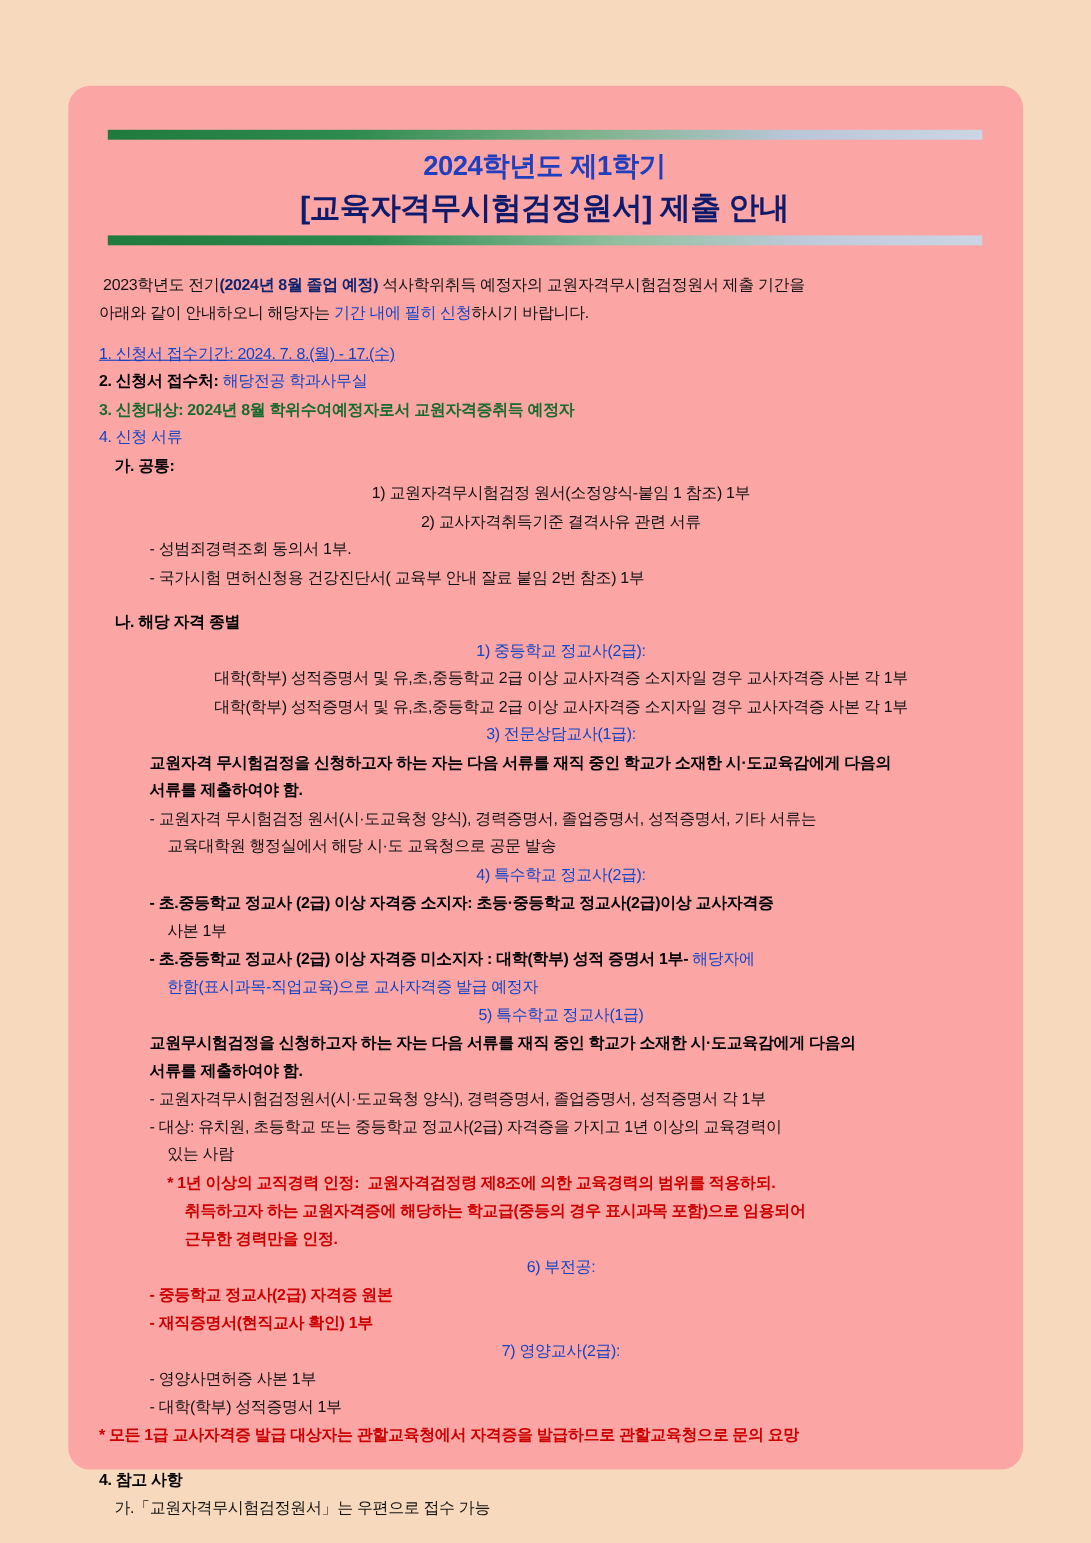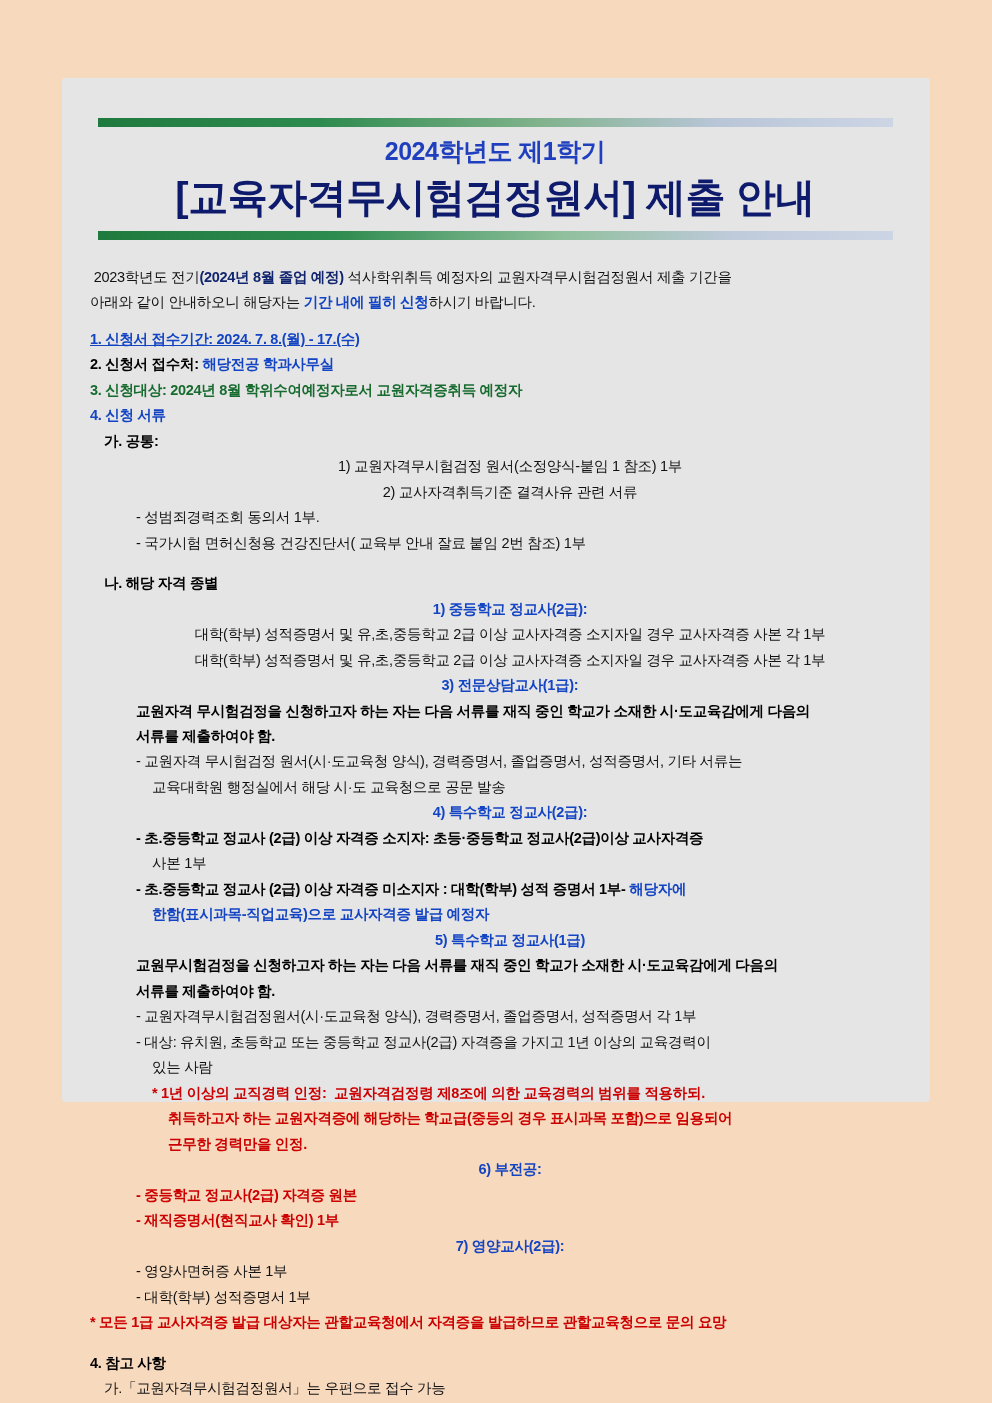--- a/index.html
+++ b/index.html
@@ -11,23 +11,23 @@
     height: 1403px;
     background: #f7d9bd;
     font-family: "Liberation Sans", sans-serif;
     overflow: hidden;
   }
   .page {
     position: absolute;
     left: 62px;
     top: 78px;
     width: 868px;
-    height: 1024px;
-    background: #e5e5e5;
-    border-radius: 3px;
+    height: 1258px;
+    background: #fca5a5;
+    border-radius: 20px;
     box-sizing: border-box;
     padding: 0;
   }
   .inner {
     position: absolute;
     left: 0;
     top: 0;
     width: 868px;
     padding: 40px 30px 0 28px;
     box-sizing: border-box;
@@ -49,21 +49,21 @@
   }
   .title-line1 {
     color: #1f3fbf;
     font-size: 25px;
     font-weight: bold;
     letter-spacing: -0.5px;
     line-height: 1.35;
   }
   .title-line2 {
     color: #0e1a6b;
-    font-size: 40px;
+    font-size: 28px;
     font-weight: bold;
     letter-spacing: -0.5px;
     line-height: 1.4;
   }
 
   
   .body {
     margin-top: 26px;
     font-size: 14.5px;
     color: #111111;
@@ -75,21 +75,21 @@
     white-space: pre-wrap;
   }
   .intro {
     margin-bottom: 13px;
   }
   .indent1 { padding-left: 14px; }
   .indent2 { padding-left: 30px; text-align: center; }
   .indent3 { padding-left: 46px; }
   .indent4 { padding-left: 62px; }
   .indent5 { padding-left: 78px; }
-  .blue-b { color: #1344c4; font-weight: bold; }
+  .blue-b { color: #1344c4; font-weight: normal; }
   .navy-b { color: #11246e; font-weight: bold; }
   .green-b { color: #176b2e; font-weight: bold; text-align: right; }
   .red-b { color: #cc0000; font-weight: bold; }
   .black-b { color: #000000; font-weight: bold; }
   .under { text-decoration: underline; }
   .spacer-md { height: 15px; }
 </style>
 </head>
 <body>
 

